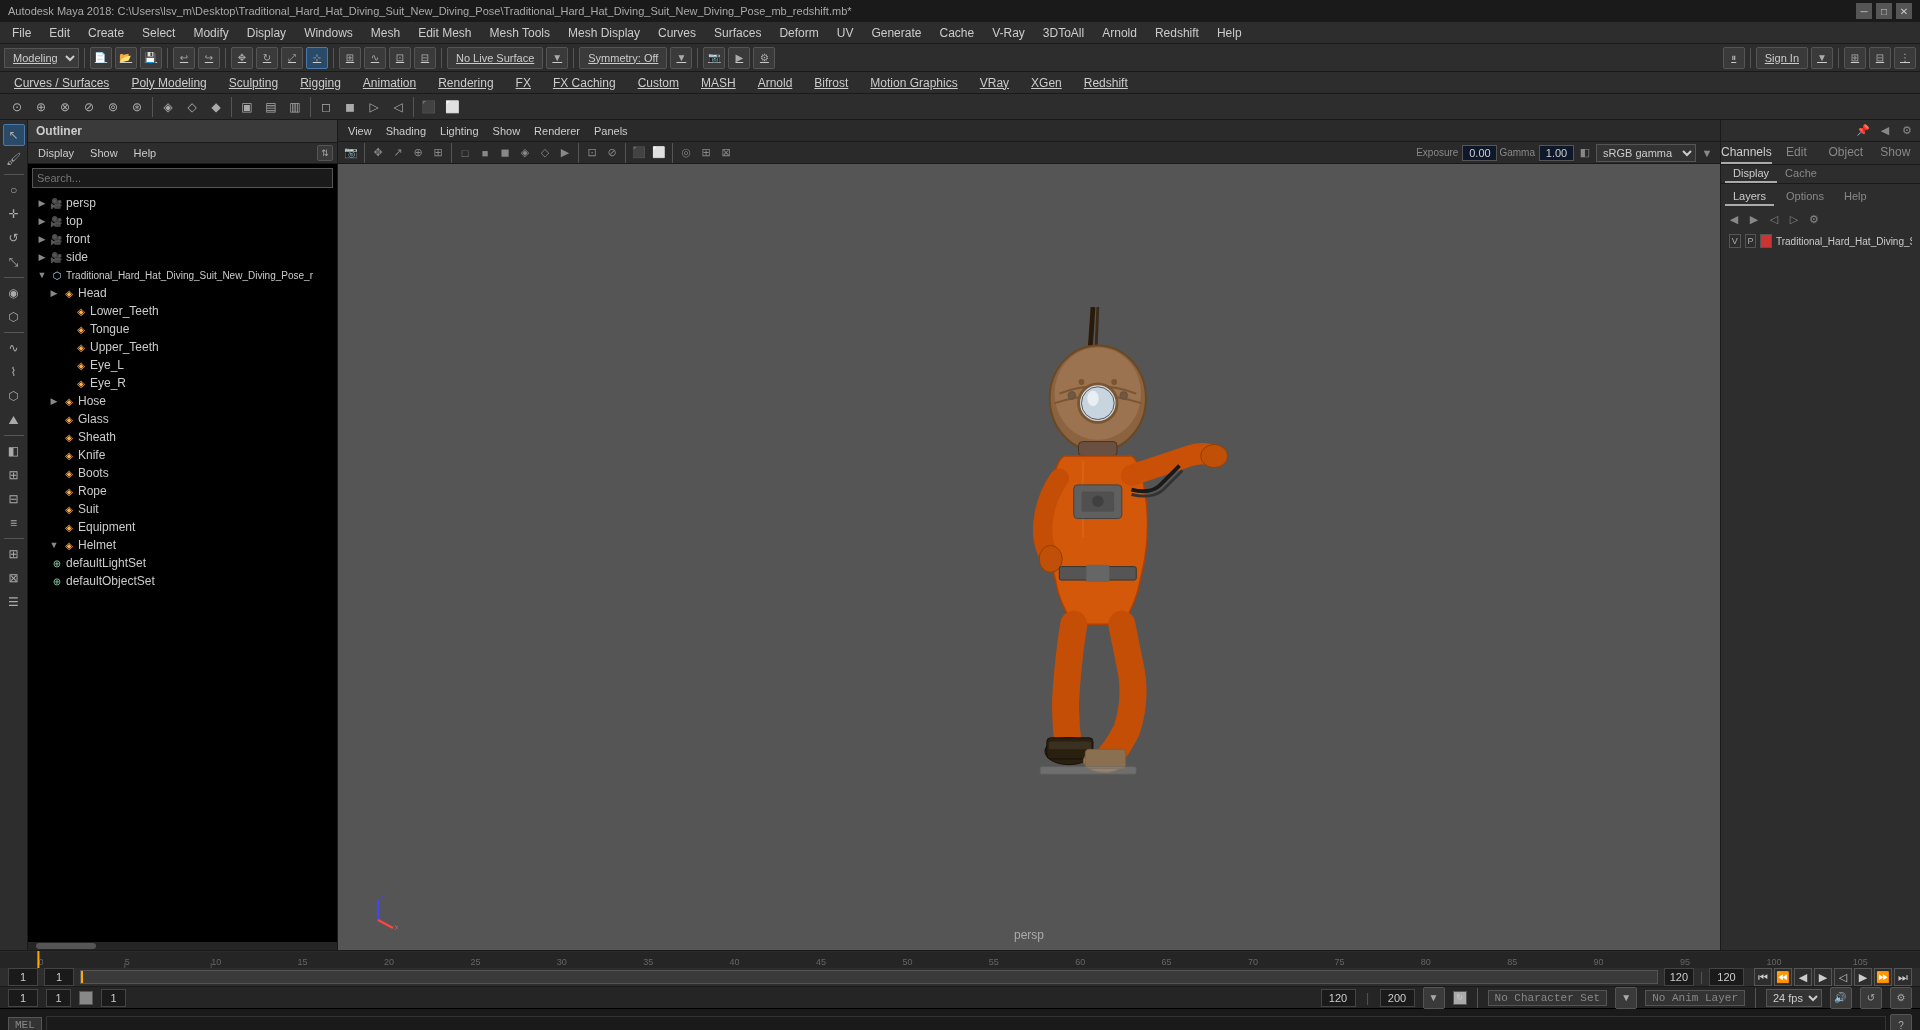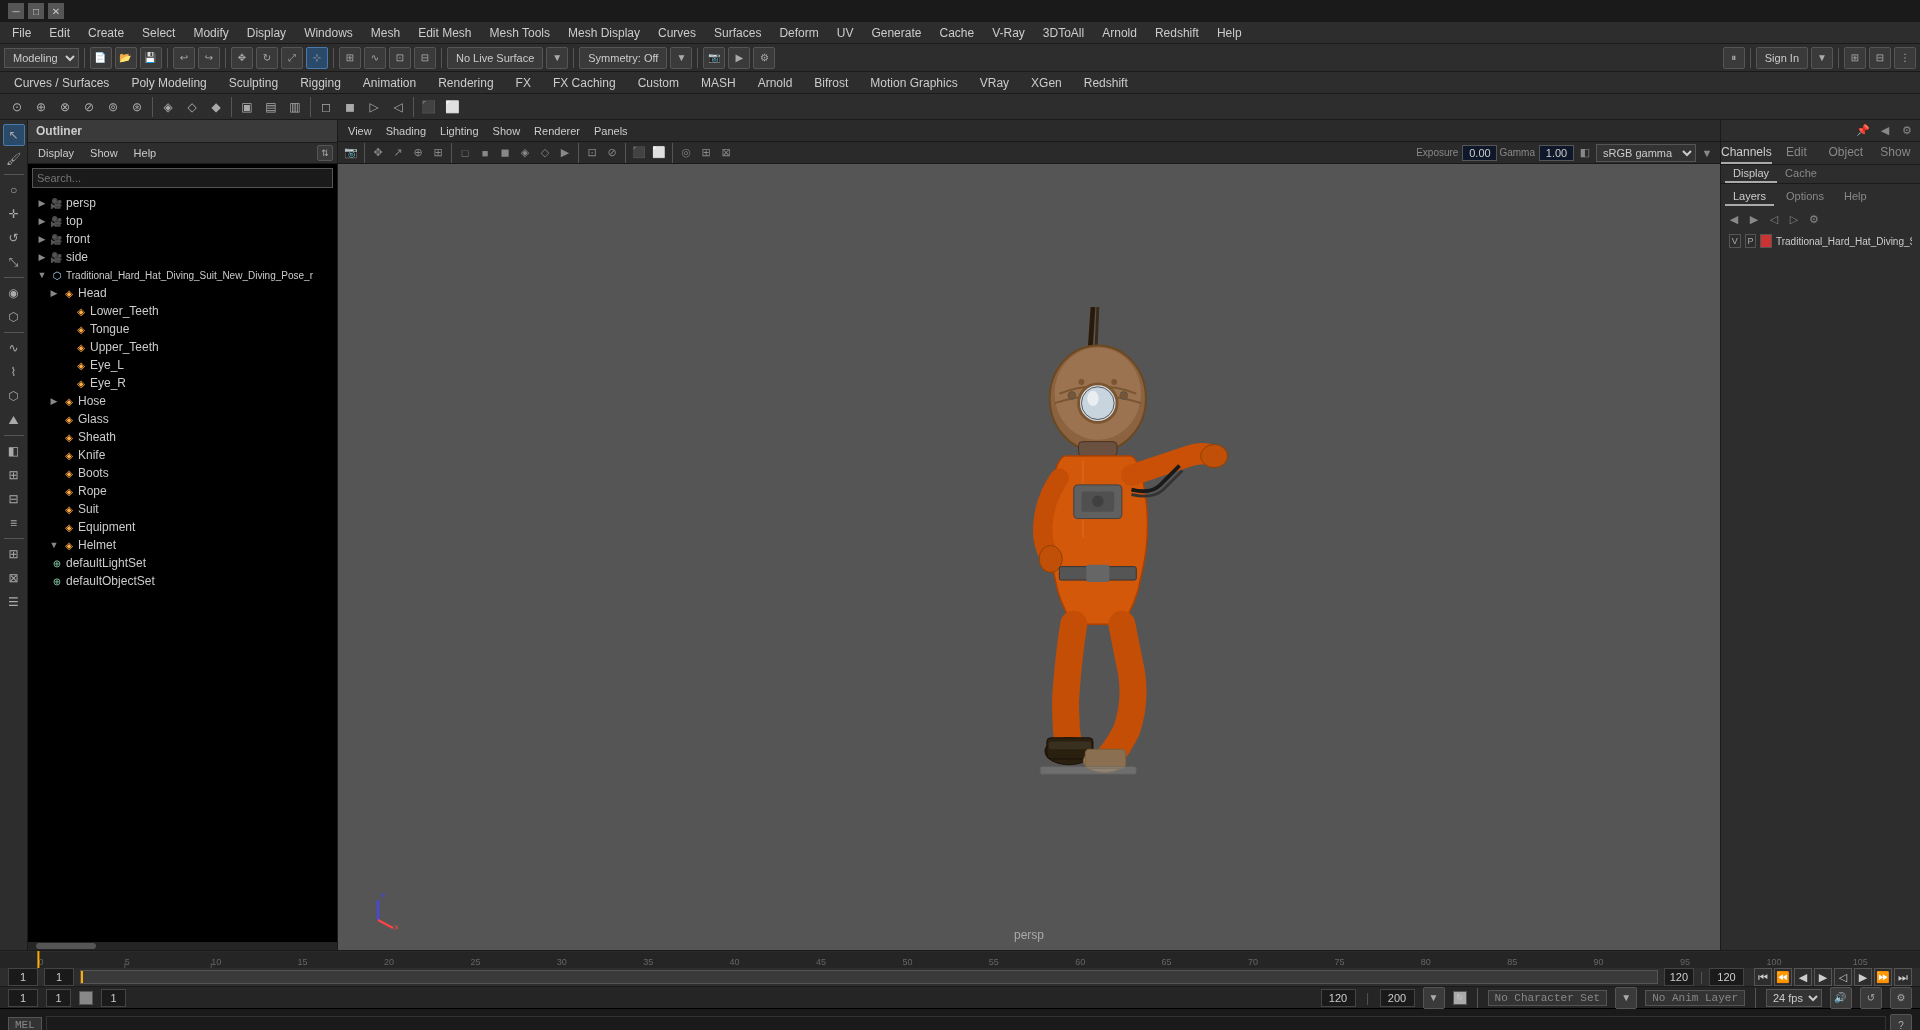--- a/index.html
+++ b/index.html
@@ -57,20 +57,21 @@
 
     
     #toolbar1 {
       height: 28px;
       background: #2d2d2d;
       display: flex;
       align-items: center;
       padding: 0 4px;
       gap: 3px;
       border-bottom: 1px solid #1a1a1a;
+      text-decoration: underline;
     }
     .toolbar-select {
       background: #3a3a3a;
       border: 1px solid #555;
       color: #ccc;
       height: 20px;
       font-size: 11px;
       padding: 0 4px;
     }
     .toolbar-btn {
@@ -114,20 +115,21 @@
       padding: 0 4px;
       gap: 2px;
       border-bottom: 1px solid #1a1a1a;
     }
     .module-item {
       padding: 2px 10px;
       color: #cccccc;
       cursor: pointer;
       font-size: 12px;
       border-radius: 2px;
+      text-decoration: underline;
     }
 
     
     #icon-toolbar {
       height: 26px;
       background: #2d2d2d;
       display: flex;
       align-items: center;
       padding: 0 6px;
       gap: 2px;
@@ -505,20 +507,21 @@
       height: 6px;
       background: #555;
       border-radius: 3px;
       margin: 0 2px;
     }
   </style>
 </head>
 <body>
 
 <div id="title-bar">
+  <span class="title-text">Autodesk Maya 2018: C:\Users\lsv_m\Desktop\Traditional_Hard_Hat_Diving_Suit_New_Diving_Pose\Traditional_Hard_Hat_Diving_Suit_New_Diving_Pose_mb_redshift.mb*</span>
   <div class="win-controls">
     <button class="win-btn">─</button>
     <button class="win-btn">□</button>
     <button class="win-btn">✕</button>
   </div>
 </div>
 
 <div id="menu-bar">
   <div class="menu-item">File</div>
   <div class="menu-item">Edit</div>

